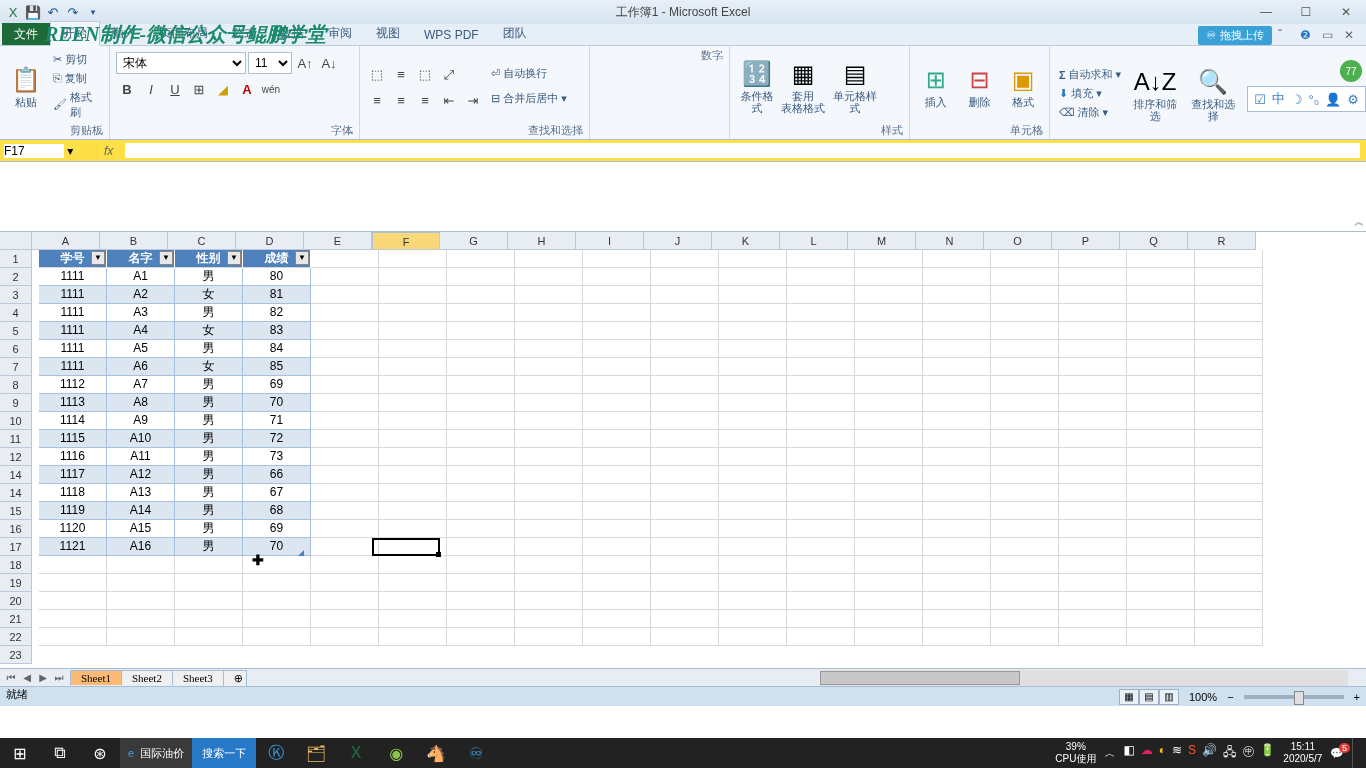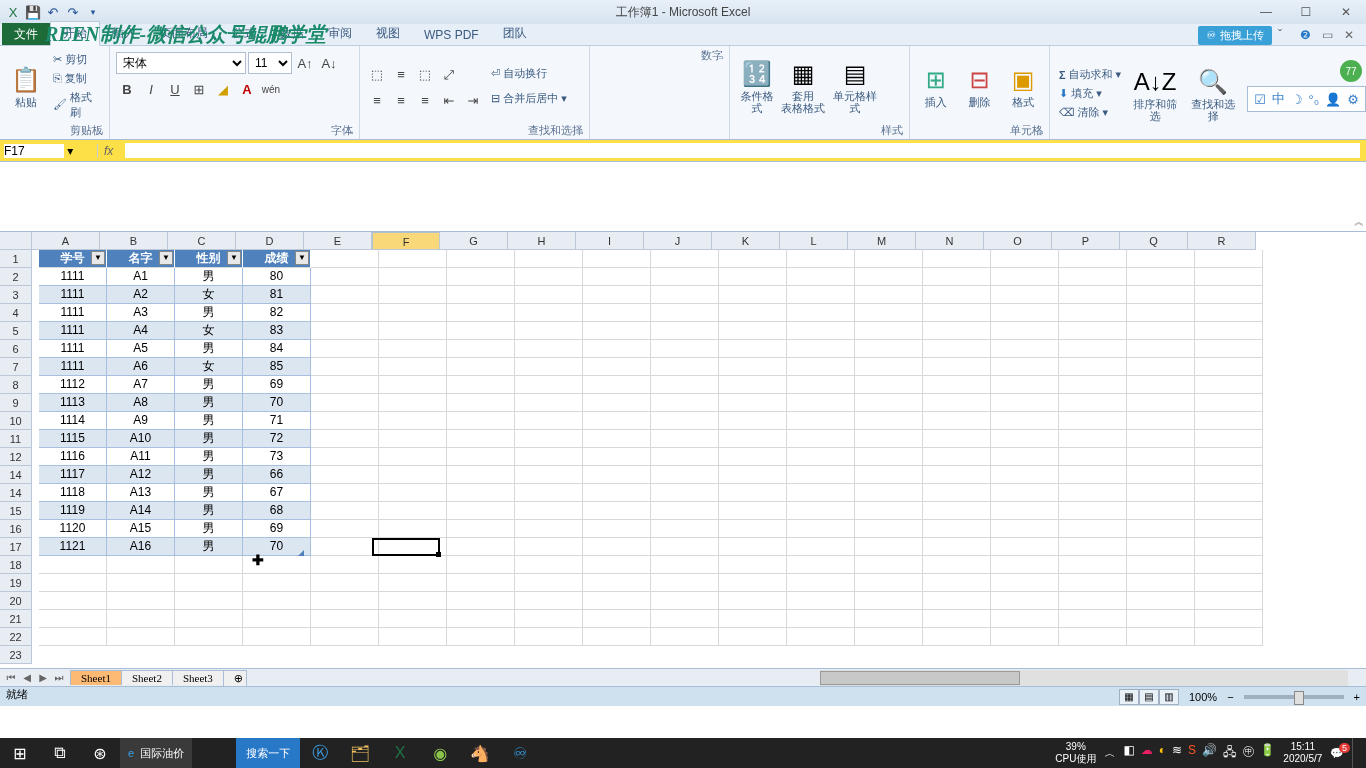--- a/index.html
+++ b/index.html
@@ -82,21 +82,21 @@
 .statusbar { height:20px; background:#cfe0ef; border-top:1px solid #a8bed8; display:flex; font-size:11px; padding:0 6px; justify-content:space-between; }
 .zoom-slider { width:100px; height:4px; background:#a0b0c0; position:relative; }
 .zoom-slider::after { content:""; position:absolute; left:50%; top:-4px; width:8px; height:12px; background:#e0e0e0; border:1px solid #888; }
 .view-btns { display:flex; }
 .view-btns span { width:20px; height:16px; border:1px solid #a0b0c0; background:#e8f0f8; font-size:10px; text-align:center; line-height:14px; }
 
 
 .taskbar { position:absolute; bottom:0; left:0; right:0; height:30px; background:#222; display:flex; align-items:center; color:#fff; font-size:11px; }
 .tb-item { width:40px; height:30px; display:flex; align-items:center; justify-content:center; font-size:16px; }
 .tb-search { background:#3a3a3a; padding:0 8px; height:30px; display:flex; align-items:center; gap:6px; }
-.tb-search-btn { background:#2878c8; padding:0 10px; height:30px; display:flex; align-items:center;margin-left:44px; }
+.tb-search-btn { background:#2878c8; padding:0 10px; height:30px; display:flex; align-items:center; }
 .tb-right { position:absolute; right:0; display:flex; align-items:center; gap:8px; padding-right:6px; }
 .tb-tray { display:flex; gap:6px; font-size:12px; }
 .tb-cpu { text-align:center; font-size:10px; line-height:12px; }
 .tb-clock { text-align:center; font-size:10px; line-height:12px; }
 
 .green-dot { position:absolute; right:4px; top:60px; width:22px; height:22px; background:#4caf50; border-radius:50%; color:#fff; font-size:10px; display:flex; align-items:center; justify-content:center; z-index:20; }
 
 
 .side-strip { position:absolute; right:0; top:86px; height:26px; background:#fff; border:1px solid #a8bed8; display:flex; align-items:center; gap:6px; padding:0 6px; z-index:15; font-size:13px; color:#3a80c8; }
 </style>

